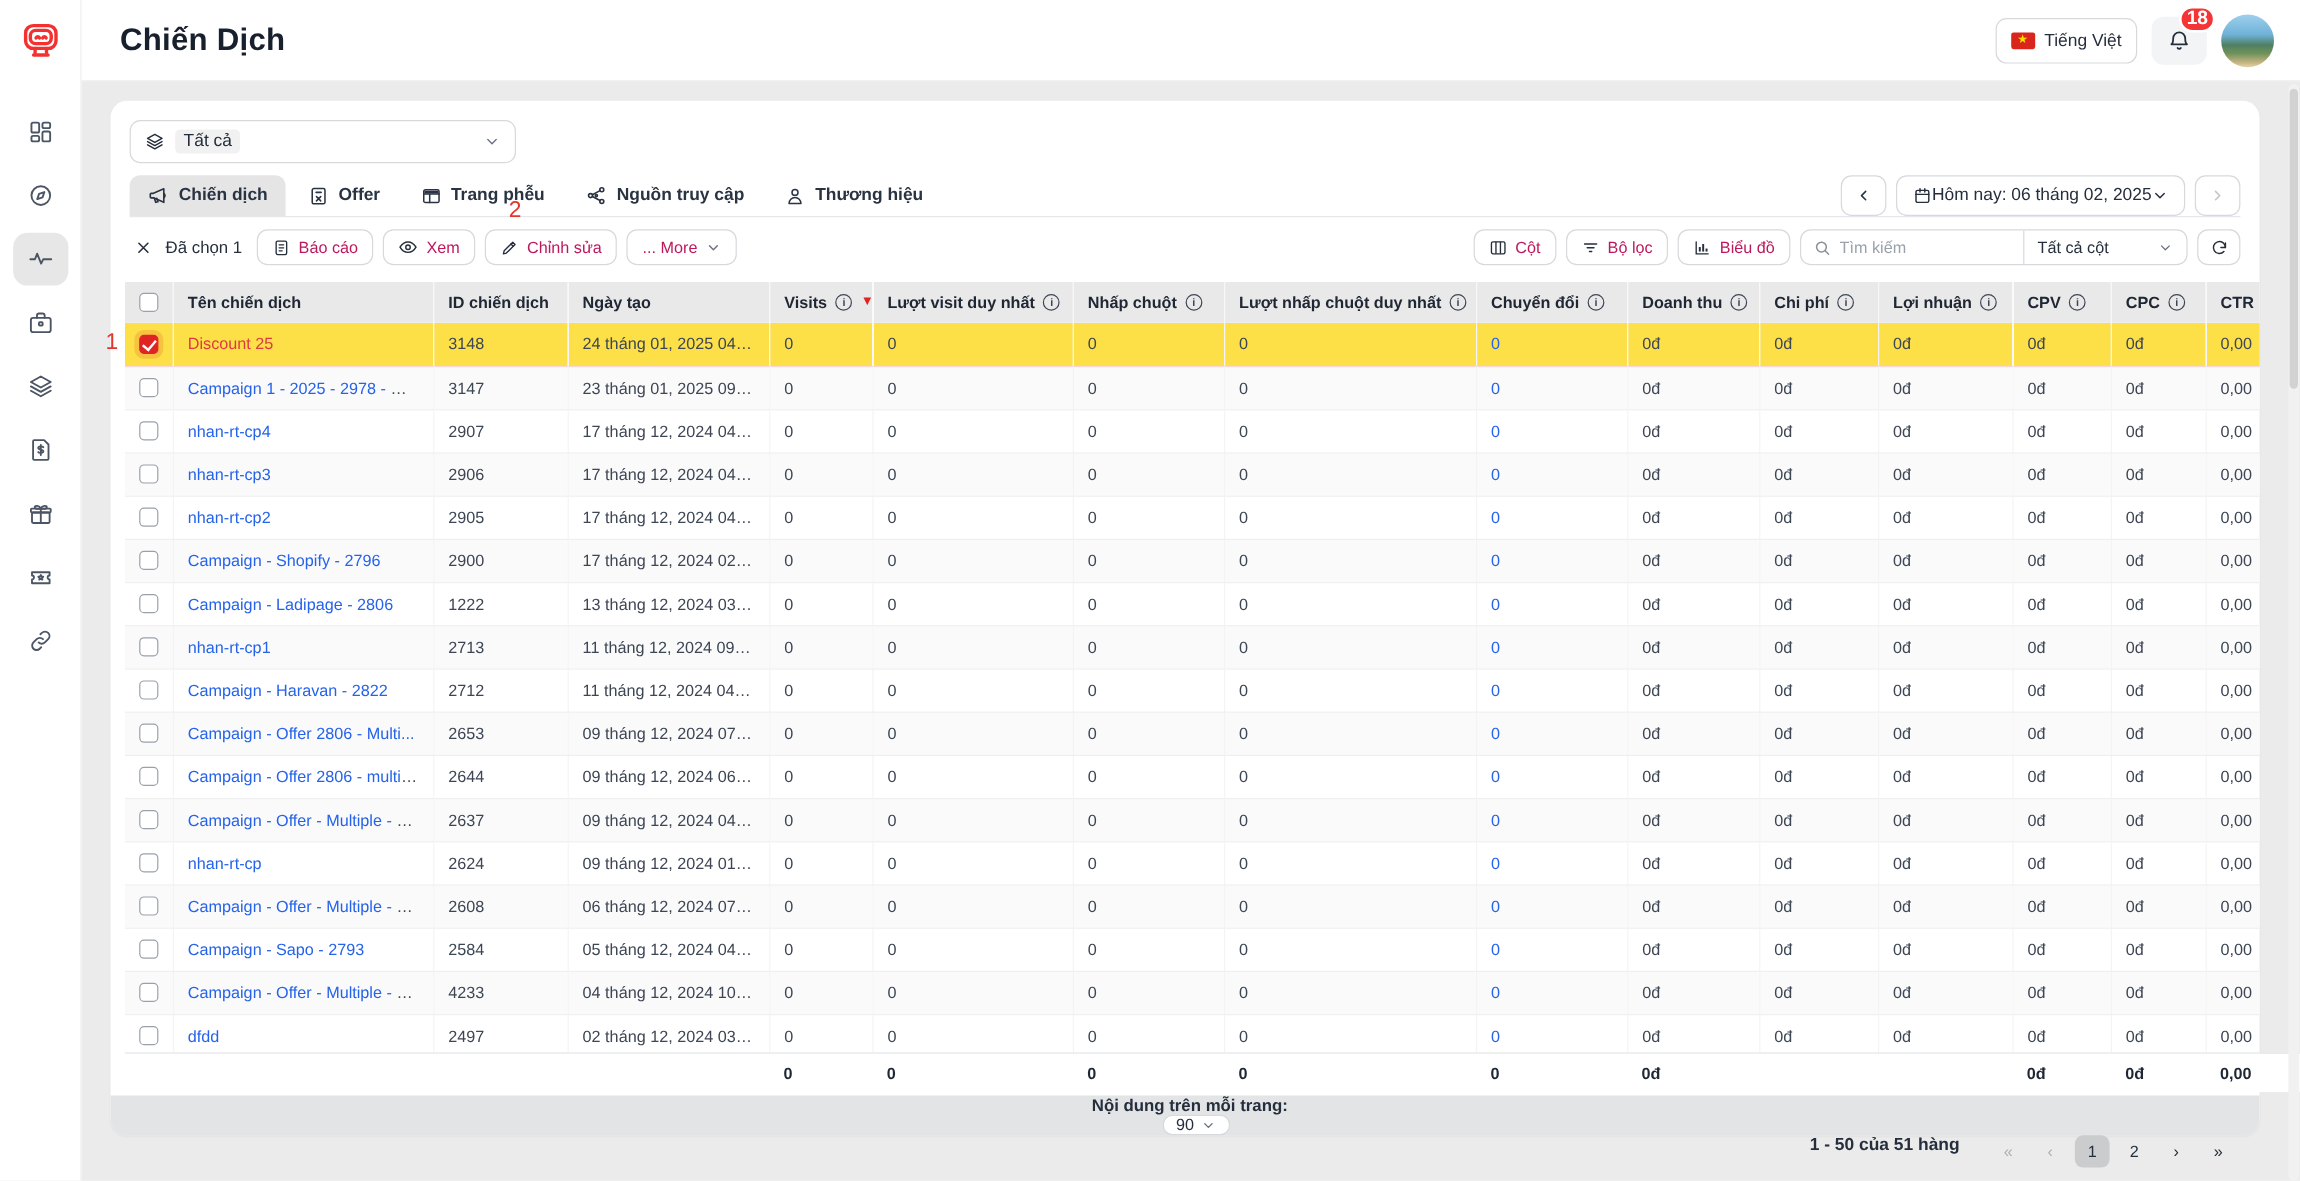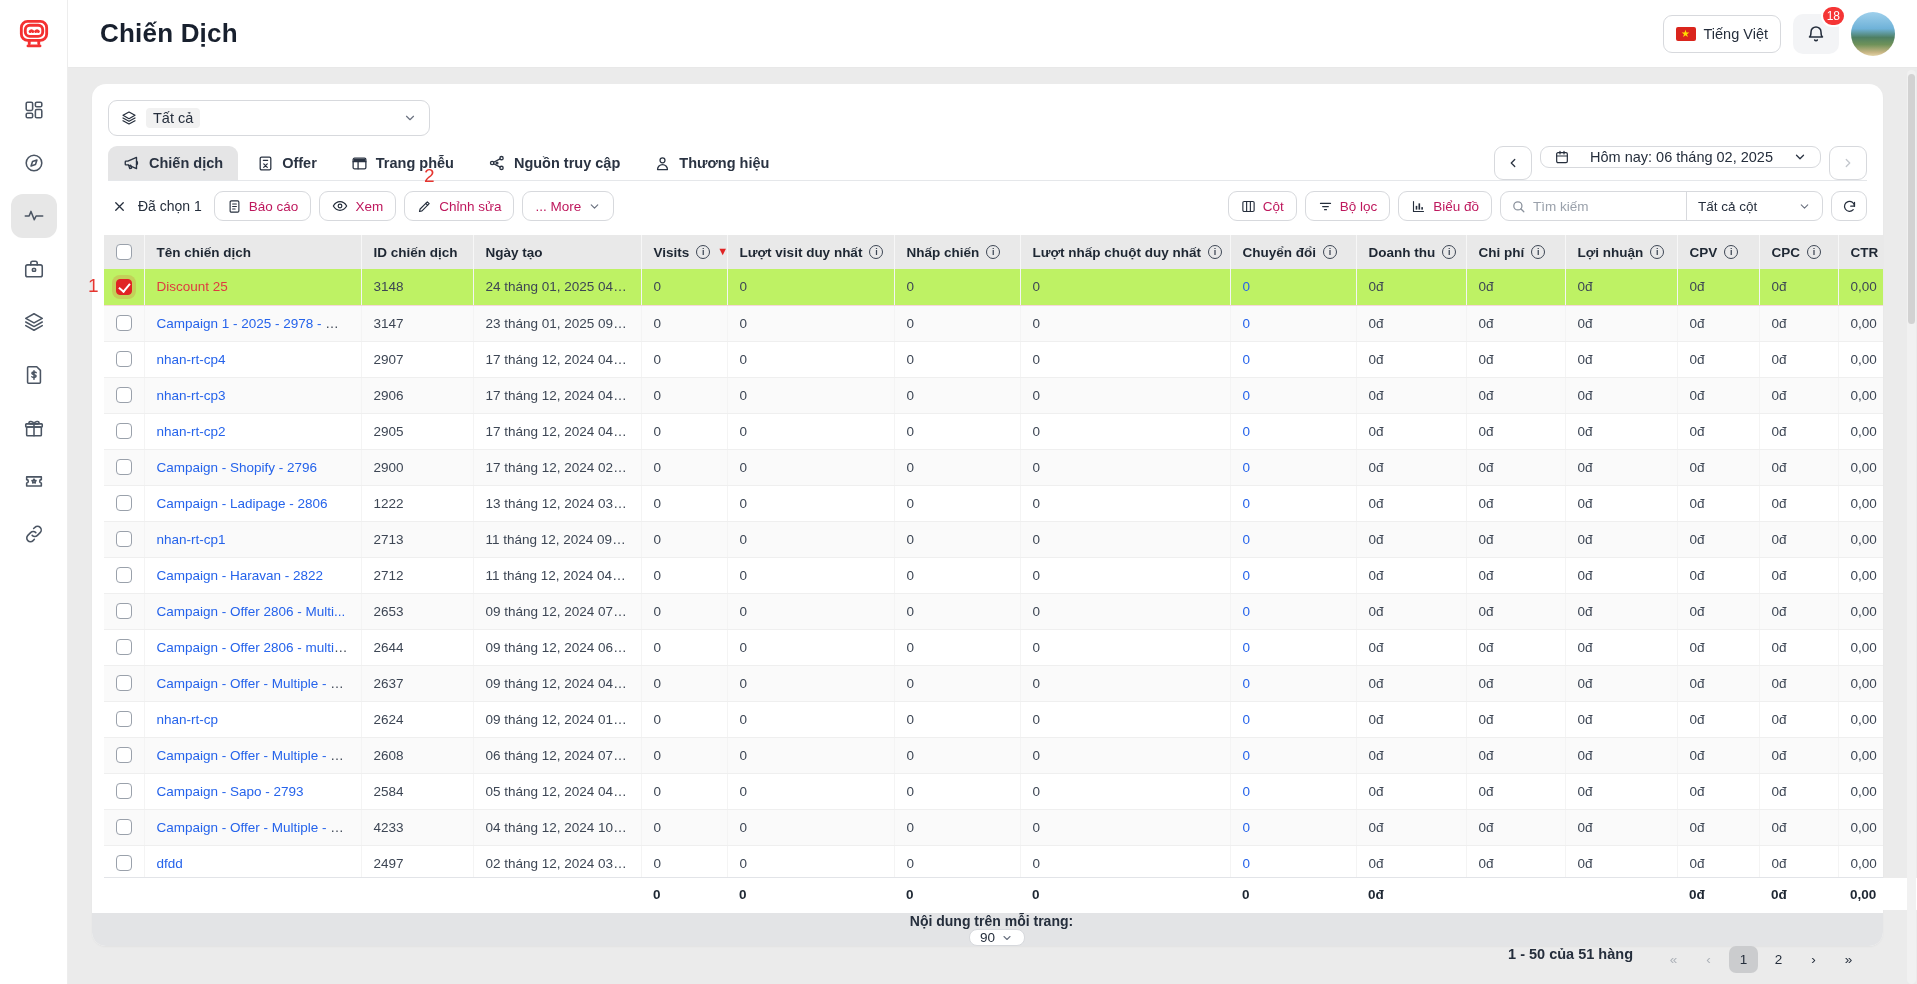--- a/index.html
+++ b/index.html
@@ -15,41 +15,41 @@
   .side-item svg { stroke:#4b5563; }
 
   
   .main { flex:1; display:flex; flex-direction:column; height:984px; }
   .topbar { height:68px; background:#fff; border-bottom:1px solid #e8e8e8; display:flex; align-items:center; padding:0 22px 0 32px; }
   .page-title { font-size:26px; font-weight:700; color:#18202e; letter-spacing:.2px; }
   .topbar-right { margin-left:auto; display:flex; align-items:center; gap:12px; }
   .lang-btn { height:38px; border:1px solid #d7d9dd; border-radius:9px; background:#fff; display:flex; align-items:center; gap:8px; padding:0 12px; font-size:14.5px; color:#252e3c; cursor:pointer; }
   .flag { width:20px; height:14px; background:#da251d; border-radius:2px; display:flex; align-items:center; justify-content:center; color:#ffde00; font-size:10px; line-height:1; }
   .bell-wrap { position:relative; width:46px; height:40px; background:#f3f4f6; border-radius:10px; display:flex; align-items:center; justify-content:center; cursor:pointer; }
-  .badge { position:absolute; top:-9px; right:-7px; min-width:22px; height:22px; border-radius:11px; background:#f53535; color:#fff; font-size:12px; font-weight:400; display:flex; align-items:center; justify-content:center; border:2px solid #fff; padding:0 4px; }
+  .badge { position:absolute; top:-9px; right:-7px; min-width:22px; height:22px; border-radius:11px; background:#f53535; color:#fff; font-size:16px; font-weight:700; display:flex; align-items:center; justify-content:center; border:2px solid #fff; padding:0 4px; }
   .avatar { width:44px; height:44px; border-radius:50%; background:linear-gradient(180deg,#9fd0ec 0%,#6fb2d8 38%,#4e7f63 58%,#6f9259 74%,#c8b685 92%,#e4d5a8 100%); cursor:pointer; }
 
   .content { flex:1; padding:16px 17px 18px 24px; }
   .card { width:1791px; height:862px; background:#fff; border-radius:14px; display:flex; flex-direction:column; padding-top:16px; box-shadow:0 1px 2px rgba(0,0,0,.04); }
 
   
   .filter-row { margin:0 16px; }
   .scope-select { width:322px; height:36px; border:1px solid #d7d9dd; border-radius:9px; display:flex; align-items:center; gap:9px; padding:0 12px; cursor:pointer; }
   .scope-select .lbl { font-size:14.5px; color:#252e3c; background:#f1f1f1; padding:2px 7px; border-radius:4px; }
   .scope-select .chev { margin-left:auto; }
 
   
   .tabs-row { margin:10px 16px 0 16px; height:35px; display:flex; align-items:stretch; border-bottom:1px solid #e5e7ea; }
   .tabs { display:flex; gap:4px; }
   .tab { display:flex; align-items:center; gap:8px; padding:0 15px; font-size:14.5px; font-weight:600; color:#2a3342; border-radius:9px 9px 0 0; cursor:pointer; }
   .tab.active { background:#e5e5e6; }
   .tabs-right { margin-left:auto; display:flex; gap:8px; align-items:flex-start; }
   .nav-sq { width:38px; height:34px; border:1px solid #d7d9dd; border-radius:9px; background:#fff; display:flex; align-items:center; justify-content:center; font-size:14px; color:#2a3342; cursor:pointer; }
   .nav-sq.disabled { color:#c3c7cd; cursor:default; }
-  .date-btn { height:22px; border:1px solid #d7d9dd; border-radius:9px; background:#fff; display:flex; align-items:center; gap:20px; padding:0 13px; font-size:14.5px; color:#252e3c; cursor:pointer;justify-content:space-between; }
+  .date-btn { height:34px; border:1px solid #d7d9dd; border-radius:9px; background:#fff; display:flex; align-items:center; gap:0; padding:0 13px; font-size:14.5px; color:#252e3c; cursor:pointer;justify-content:space-between; }
 
   
   .action-row { margin:10px 16px 0 16px; height:30px; display:flex; align-items:center; gap:8px; }
   .x-btn { width:22px; height:22px; display:flex; align-items:center; justify-content:center; cursor:pointer; }
   .sel-label { font-size:14px; color:#252e3c; margin-right:4px; }
   .btn { height:30px; border:1px solid #d7d9dd; border-radius:9px; background:#fff; display:flex; align-items:center; gap:7px; padding:0 12px; font-size:13.5px; color:#be185d; cursor:pointer; white-space:nowrap; }
   .tools { margin-left:auto; display:flex; gap:8px; align-items:center; }
   .search-combo { height:30px; border:1px solid #d7d9dd; border-radius:9px; background:#fff; display:flex; align-items:center; overflow:hidden; }
   .search-part { display:flex; align-items:center; gap:7px; padding:0 10px; width:185px; }
   .search-part input { border:none; outline:none; font-size:13.5px; width:130px; color:#252e3c; font-family:inherit; background:transparent; }
@@ -59,21 +59,21 @@
   .colscope .chev { margin-left:auto; }
   .icon-btn { width:36px; height:30px; border:1px solid #d7d9dd; border-radius:9px; background:#fff; display:flex; align-items:center; justify-content:center; cursor:pointer; }
 
   
   .table-zone { margin:14px 0 0 12px; flex:1; overflow:hidden; }
   table { border-collapse:collapse; table-layout:fixed; width:1824px; }
   thead th { background:#e9e9e9; height:34px; font-size:13.5px; font-weight:700; color:#1e2733; text-align:left; padding:0 12px; border-right:1px solid #f7f7f7; white-space:nowrap; overflow:hidden; }
   thead th .th-inner { display:flex; align-items:center; gap:7px; }
   tbody td { height:36px; font-size:13.5px; color:#3d4654; padding:0 12px; border-bottom:1px solid #efefef; border-right:1px solid #f4f4f4; white-space:nowrap; overflow:hidden; text-overflow:ellipsis; }
   tbody tr.striped td { background:#fafafa; }
-  tbody tr.selected td { background:#bef264; border-bottom-color:#f6d8d8; }
+  tbody tr.selected td { background:#fde047; border-bottom-color:#f6d8d8; }
   a.camp-link { color:#2563eb; text-decoration:none; cursor:pointer; }
   tr.selected a.camp-link { color:#de3b40; }
   a.conv-link { color:#2563eb; text-decoration:none; cursor:pointer; }
   .info-i { width:14px; height:14px; border:1.3px solid #3d4654; border-radius:50%; font-size:9px; font-weight:700; color:#3d4654; display:inline-flex; align-items:center; justify-content:center; font-style:normal; flex:0 0 14px; }
   .sort-caret { color:#e02424; font-size:11px; line-height:1; transform:translateY(-1px); }
   .cbx { width:16px; height:16px; border:1.6px solid #9aa1ab; border-radius:4px; background:#fff; cursor:pointer; }
   .cbx.checked { background:#e02424; border-color:#e02424; position:relative; box-shadow:0 0 0 4px rgba(224,36,36,.16); }
   .cbx.checked::after { content:""; position:absolute; left:4px; top:1px; width:5px; height:9px; border:solid #fff; border-width:0 2px 2px 0; transform:rotate(40deg); }
 
   .totals-row { margin-left:12px; height:32px; border-top:1px solid #e2e4e8; }
@@ -439,21 +439,21 @@
                   </span>
                 </th>
                 <th>
                   <span class="th-inner">
                     <span>Lượt visit duy nhất</span>
                     <span class="info-i">i</span>
                   </span>
                 </th>
                 <th>
                   <span class="th-inner">
-                    <span>Nhấp chiến</span>
+                    <span>Nhấp chuột</span>
                     <span class="info-i">i</span>
                   </span>
                 </th>
                 <th>
                   <span class="th-inner">
                     <span>Lượt nhấp chuột duy nhất</span>
                     <span class="info-i">i</span>
                   </span>
                 </th>
                 <th>

